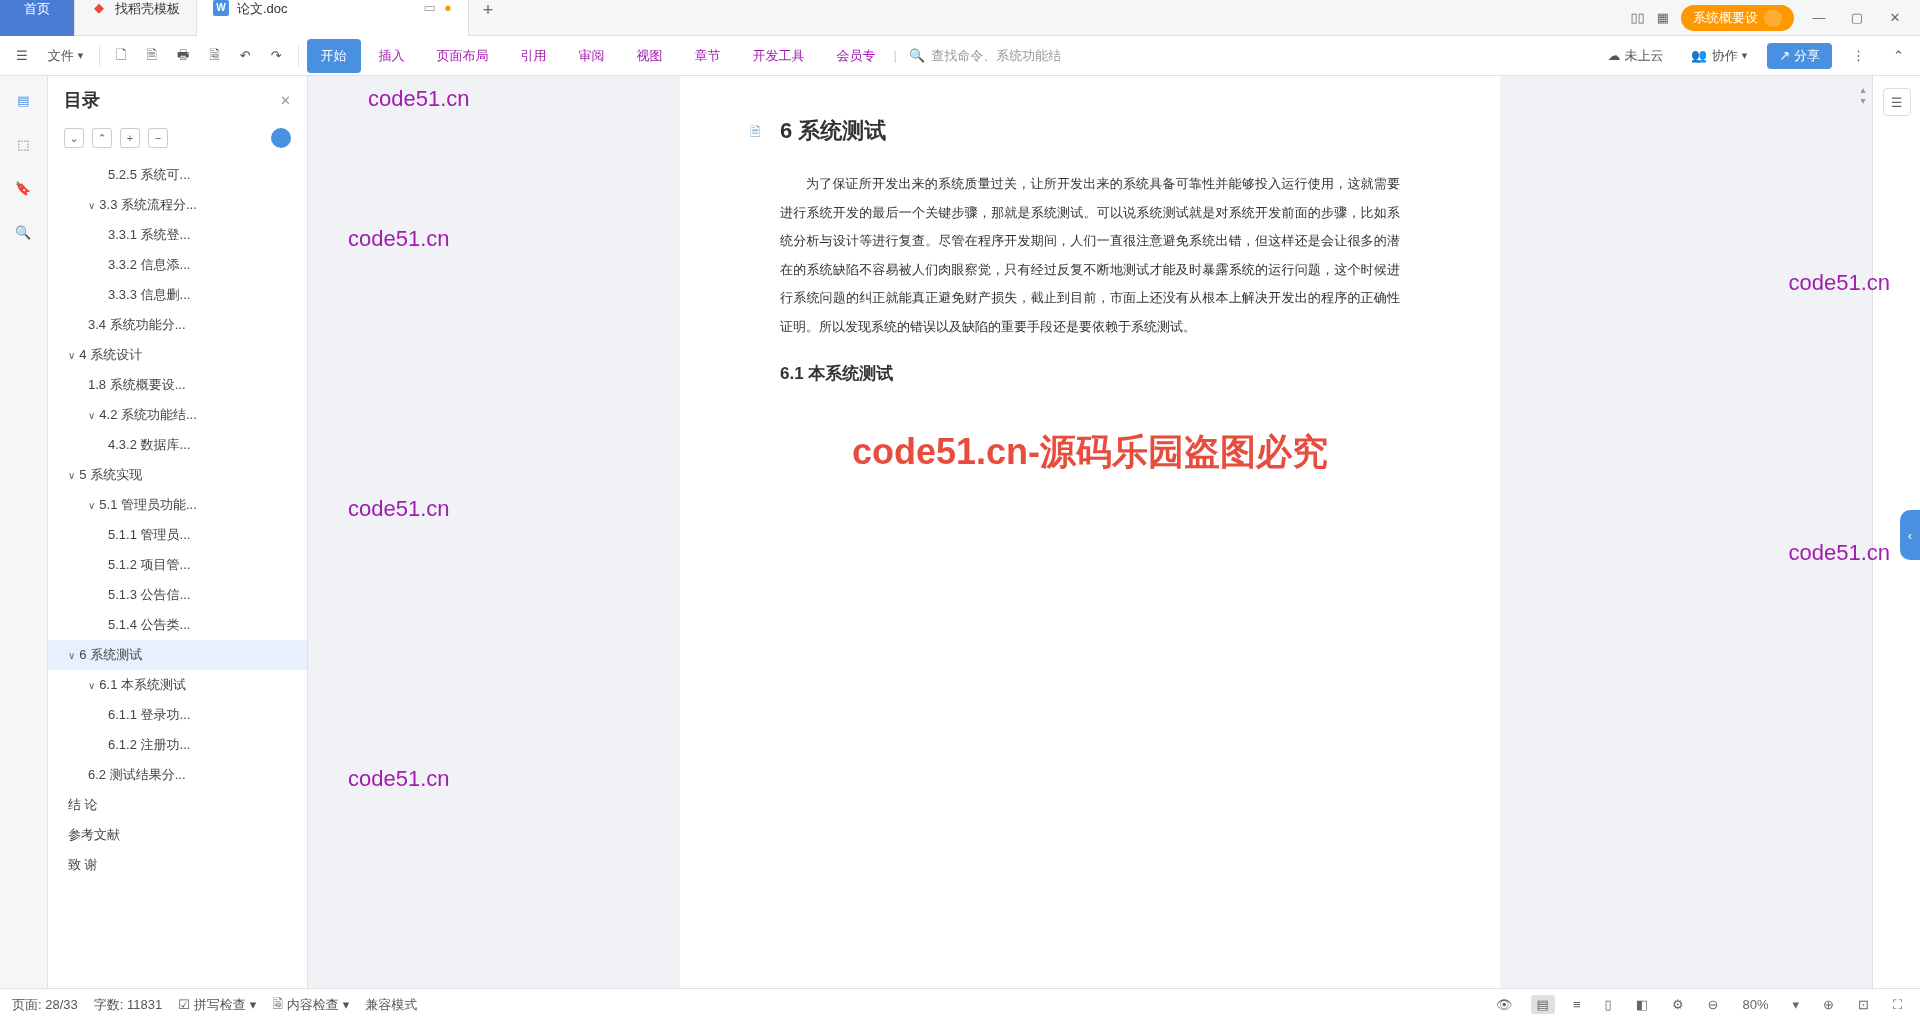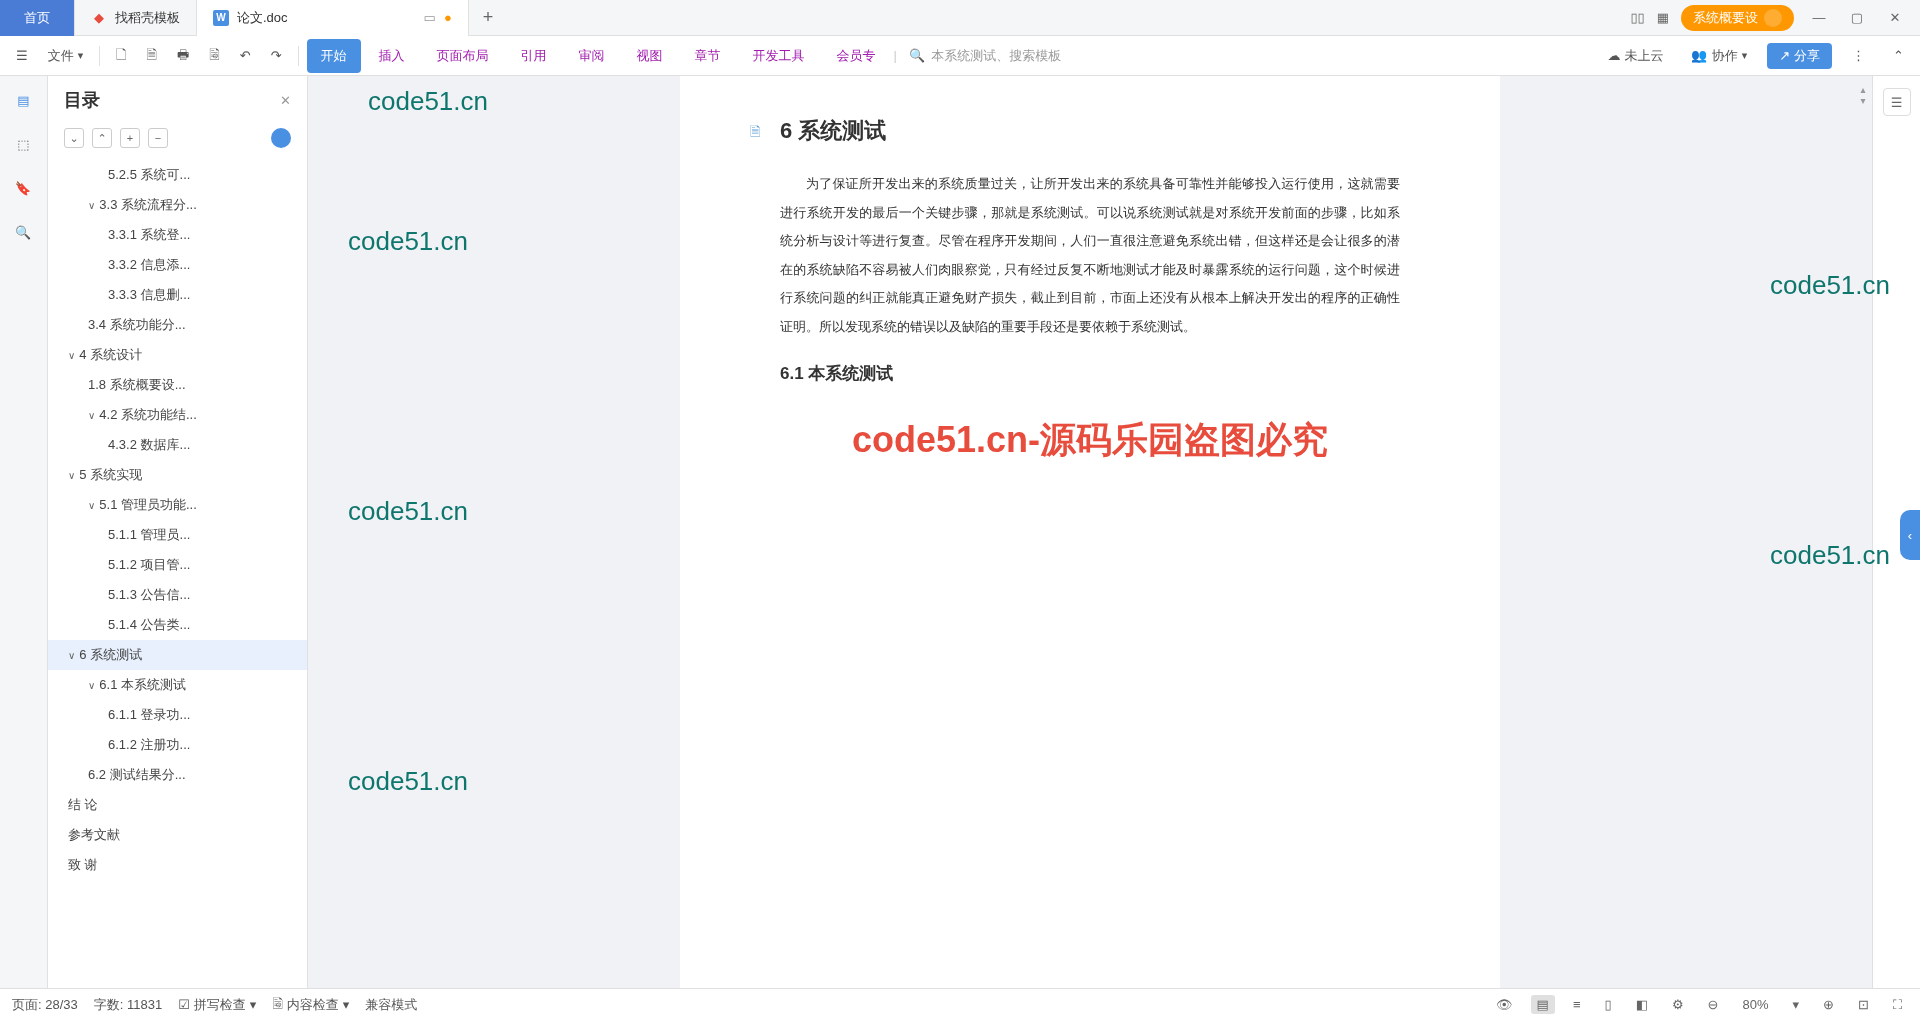--- a/index.html
+++ b/index.html
@@ -1,18 +1,18 @@
 <!DOCTYPE html>
 <html><head>
 <meta charset="utf-8">
 <style>
 *{margin:0;padding:0;box-sizing:border-box;font-family:"Microsoft YaHei","PingFang SC",sans-serif}
 body{width:1920px;height:1020px;overflow:hidden;background:#fff;font-size:13px;color:#333}
 .titlebar{height:36px;background:#f5f6f7;display:flex;align-items:center;border-bottom:1px solid #e0e0e0}
-.tab{height:36px;display:flex;align-items:center;padding:0 16px;gap:8px;border-right:1px solid #e0e0e0;cursor:pointer}
+.tab{height:36px;display:flex;align-items:flex-start;padding:0 16px;gap:8px;border-right:1px solid #e0e0e0;cursor:pointer}
 .tab.active{background:#fff}
 .tab.home{background:#4a7cd6;color:#fff;padding:0 24px}
 .tab-icon{width:16px;height:16px;display:flex;align-items:center;justify-content:center}
 .titlebar-right{margin-left:auto;display:flex;align-items:center;gap:12px;padding-right:12px}
 .login-btn{background:#ff9800;color:#fff;padding:4px 12px;border-radius:14px;display:flex;align-items:center;gap:6px}
 .win-btn{width:26px;text-align:center;color:#666;cursor:pointer}
 .toolbar{height:40px;display:flex;align-items:center;border-bottom:1px solid #e0e0e0;padding:0 8px;gap:4px}
 .tb-btn{padding:6px 8px;cursor:pointer;color:#555;display:flex;align-items:center;gap:4px}
 .tb-sep{width:1px;height:20px;background:#e0e0e0;margin:0 4px}
 .menu-item{padding:8px 14px;cursor:pointer;color:#a21caf}
@@ -39,21 +39,21 @@
 .ol-item.l2{padding-left:40px}
 .ol-item.l3{padding-left:60px}
 .ol-chevron{font-size:10px;color:#666}
 .doc-area{flex:1;background:#f0f2f5;position:relative;overflow:hidden}
 .page{width:820px;margin:0 auto;background:#fff;min-height:100%;padding:40px 100px;position:relative}
 .page-icon{position:absolute;left:70px;top:46px;color:#5b9bd5}
 .h1{font-size:22px;font-weight:bold;margin-bottom:24px}
 .para{line-height:2.2;text-align:justify;font-size:13px;margin-bottom:20px;text-indent:2em}
 .h2{font-size:17px;font-weight:bold;margin:20px 0 16px}
 .h3{font-size:16px;font-weight:bold;margin:16px 0 12px}
-.watermark{position:absolute;color:#0f766e;font-size:26px;pointer-events:none}
+.watermark{position:absolute;color:#a21caf;font-size:22px;pointer-events:none}
 .wm-red{position:absolute;color:#e74c3c;font-size:36px;font-weight:bold;pointer-events:none;left:50%;transform:translateX(-50%)}
 .right-panel{width:48px;border-left:1px solid #e0e0e0;display:flex;flex-direction:column;align-items:center;padding-top:12px}
 .rp-btn{width:28px;height:28px;border:1px solid #ddd;border-radius:4px;display:flex;align-items:center;justify-content:center;color:#666}
 .right-handle{position:absolute;right:0;top:50%;width:20px;height:50px;background:#4a90e2;border-radius:10px 0 0 10px;display:flex;align-items:center;justify-content:center;color:#fff}
 .scroll-ind{position:absolute;right:4px;top:8px;width:10px;color:#999;font-size:10px;text-align:center}
 .statusbar{height:32px;border-top:1px solid #e0e0e0;display:flex;align-items:center;padding:0 12px;gap:16px;background:#fff;color:#555}
 .sb-item{display:flex;align-items:center;gap:4px}
 .sb-right{margin-left:auto;display:flex;align-items:center;gap:12px}
 .sb-btn{padding:2px 6px;cursor:pointer;color:#666}
 .sb-btn.active{background:#e0e0e0;border-radius:3px}
@@ -109,21 +109,21 @@
   <span class="menu-item">页面布局</span>
   <span class="menu-item">引用</span>
   <span class="menu-item">审阅</span>
   <span class="menu-item">视图</span>
   <span class="menu-item">章节</span>
   <span class="menu-item">开发工具</span>
   <span class="menu-item">会员专</span>
   <span style="color:#ccc">|</span>
   <div class="search-box">
     <span>🔍</span>
-    <span>本系统测试、搜索模板</span>
+    <span>查找命令、系统功能结</span>
   </div>
   <div class="toolbar-right">
     <span class="tb-btn">
         <span>☁</span> 
         <span>未上云</span>
       </span>
     <span class="tb-btn">
         <span>👥</span> 
         <span>协作</span> 
         <small>▾</small>
@@ -245,21 +245,21 @@
     <div class="watermark" style="left:60px;top:10px">code51.cn</div>
     <div class="watermark" style="left:40px;top:150px">code51.cn</div>
     <div class="watermark" style="left:40px;top:420px">code51.cn</div>
     <div class="watermark" style="left:40px;top:690px">code51.cn</div>
     <div class="page">
       <span class="page-icon">🗎</span>
       <h1 class="h1">6 系统测试</h1>
       <p class="para">为了保证所开发出来的系统质量过关，让所开发出来的系统具备可靠性并能够投入运行使用，这就需要进行系统开发的最后一个关键步骤，那就是系统测试。可以说系统测试就是对系统开发前面的步骤，比如系统分析与设计等进行复查。尽管在程序开发期间，人们一直很注意避免系统出错，但这样还是会让很多的潜在的系统缺陷不容易被人们肉眼察觉，只有经过反复不断地测试才能及时暴露系统的运行问题，这个时候进行系统问题的纠正就能真正避免财产损失，截止到目前，市面上还没有从根本上解决开发出的程序的正确性证明。所以发现系统的错误以及缺陷的重要手段还是要依赖于系统测试。</p>
       <h2 class="h2">6.1 本系统测试</h2>
     </div>
-    <div class="wm-red" style="top:340px">code51.cn-源码乐园盗图必究</div>
+    <div class="wm-red" style="top:352px">code51.cn-源码乐园盗图必究</div>
     <div class="scroll-ind">▴<br>▾</div>
   </div>
 
   <div class="right-panel">
     <div class="rp-btn">☰</div>
   </div>
   <div class="right-handle">‹</div>
 
   <div class="watermark" style="right:30px;top:270px">code51.cn</div>
   <div class="watermark" style="right:30px;top:540px">code51.cn</div>

